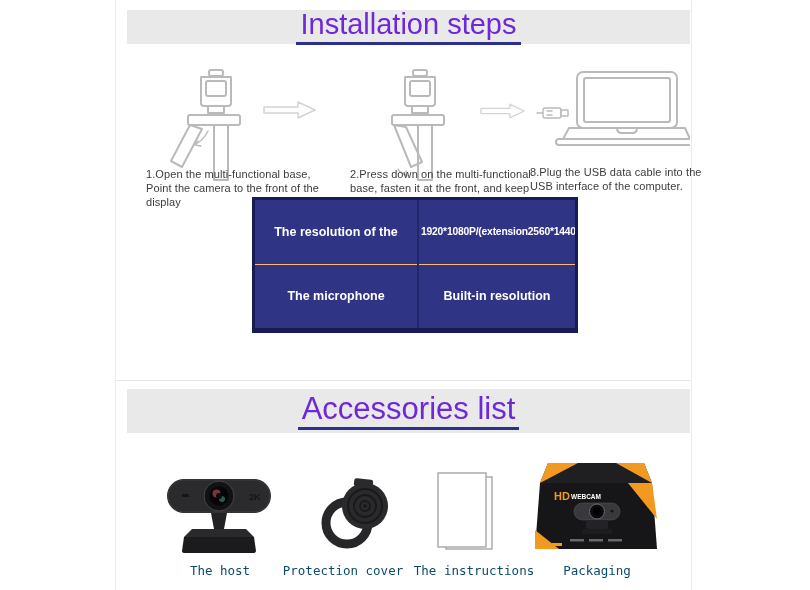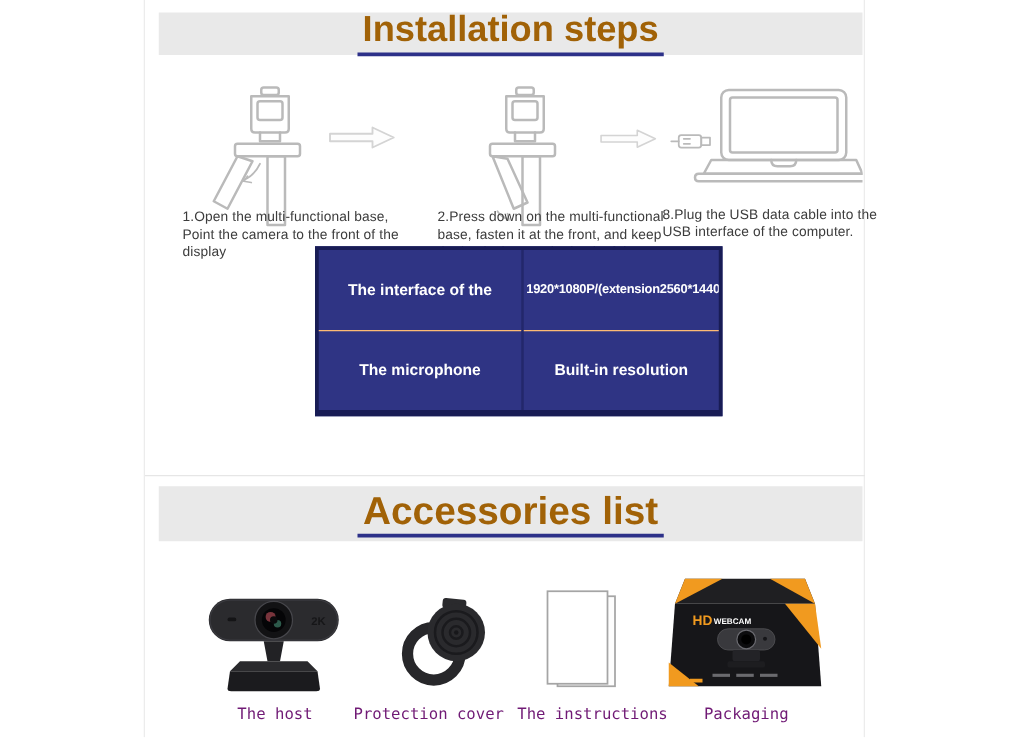--- a/index.html
+++ b/index.html
@@ -8,21 +8,21 @@
     overflow:hidden; font-family:"Liberation Sans", sans-serif;
   }
   .vline { position:absolute; top:0; bottom:0; width:1px; background:#ececec; }
   .band {
     position:absolute; left:127px; width:563px; background:#e9e9e9;
     display:flex; align-items:center; justify-content:center; overflow:visible;
   }
   #install-band { top:10px; height:34px; }
   #acc-band { top:389px; height:44px; }
   .band-title {
-    font-weight:bold; color:#a16207; line-height:1.0;
+    font-weight:normal; color:#6d28d9; line-height:1.0;
     border-bottom:3px solid #2d3189; padding:0 4px 3px 4px; white-space:nowrap;
   }
   #install-band .band-title { font-size:29px; }
   #acc-band .band-title { font-size:31px; }
 
   .ill { position:absolute; }
   .step-text {
     position:absolute; margin:16px; font-size:11px; line-height:1.28;
     color:#3c3c3c; letter-spacing:0.1px;
   }
@@ -46,21 +46,21 @@
   .spec-table-wrap tr:first-child td { border-top:none; }
   .spec-table-wrap td.lab { width:158px; }
   .spec-table-wrap td.val { border-left:2px solid #23276b; }
   .spec-table-wrap tr:first-child td.val { font-size:10.3px; letter-spacing:-0.2px; }
 
   .hdivider { position:absolute; left:116px; width:576px; top:380px; height:1px; background:#e6e6e6; }
 
   .acc-label {
     position:absolute; top:563px; transform:translateX(-50%);
     font-family:"DejaVu Sans Mono", monospace; font-size:12.5px;
-    color:#701a75; white-space:nowrap;
+    color:#0c4a6e; white-space:nowrap;
   }
   .line-art { fill:none; stroke:#bababa; stroke-width:2; stroke-linejoin:round; stroke-linecap:round; }
   .line-art-thin { fill:none; stroke:#bababa; stroke-width:1.4; stroke-linejoin:round; stroke-linecap:round; }
 </style>
 </head>
 <body>
 
 <div class="page">
 
   <div class="vline" style="left:115px"></div>
@@ -126,21 +126,21 @@
   </svg>
 
   <p class="step-text" id="step1-text">1.Open the multi-functional base, Point the camera to the front of the display</p>
   <p class="step-text" id="step2-text">2.Press down on the multi-functional base, fasten it at the front, and keep the back close to the back of the display</p>
   <p class="step-text" id="step3-text">8.Plug the USB data cable into the USB interface of the computer.</p>
 
   <div class="spec-table-wrap">
     <table>
       <tbody>
         <tr>
-          <td class="lab">The interface of the</td>
+          <td class="lab">The resolution of the</td>
           <td class="val">1920*1080P/(extension2560*1440P)</td>
         </tr>
         <tr>
           <td class="lab">The microphone</td>
           <td class="val">Built-in resolution</td>
         </tr>
       </tbody>
     </table>
   </div>
 

